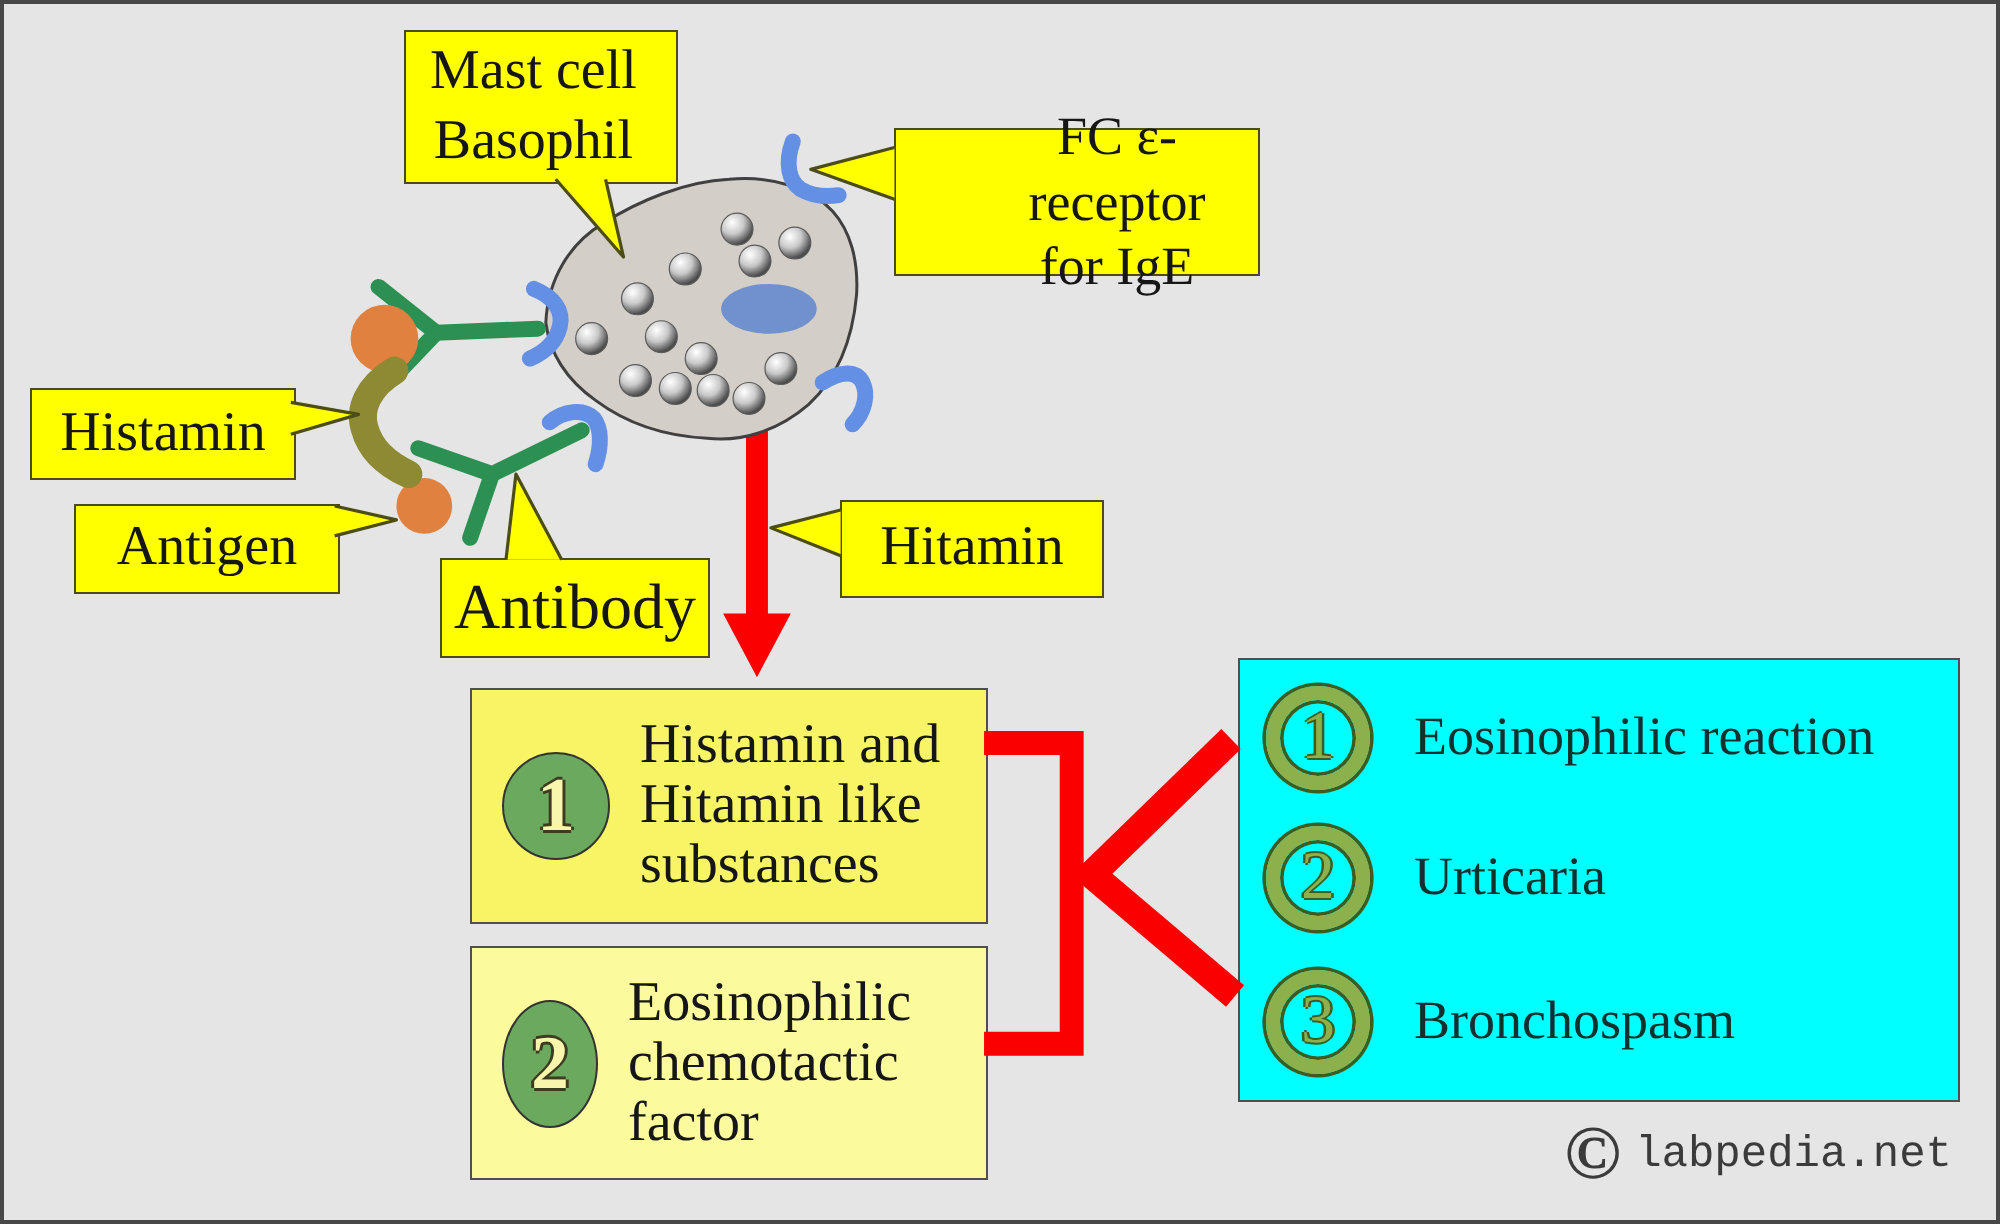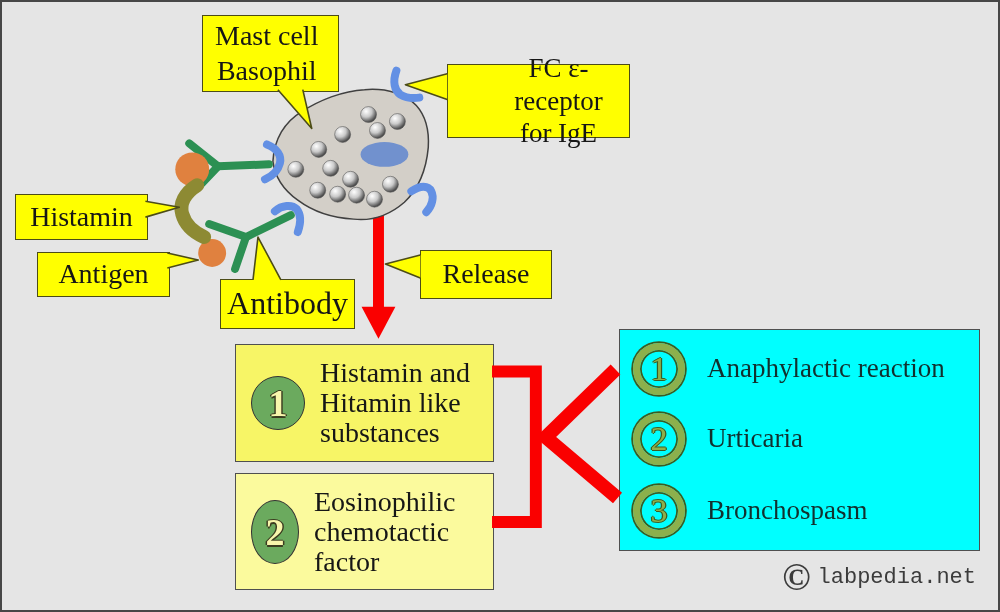--- a/index.html
+++ b/index.html
@@ -90,40 +90,40 @@
   <div class="label label-bridging">
     <span>Histamin</span>
   </div>
   <div class="label label-antigen">
     <span>Antigen</span>
   </div>
   <div class="label label-antibody">
     <span>Antibody</span>
   </div>
   <div class="label label-release">
-    <span>Release</span>
+    <span>Hitamin</span>
   </div>
 
   <div class="med-box med-box-1">
     <div class="med-badge med-badge-1">1</div>
     <div class="med-text">Histamin and
 Hitamin like
 substances</div>
   </div>
   <div class="med-box med-box-2">
     <div class="med-badge med-badge-2">2</div>
     <div class="med-text">Eosinophilic
 chemotactic
 factor</div>
   </div>
 
   <div class="effects">
     <div class="effect-row effect-row-0">
       <span class="ring">1</span>
-      <span class="effect-label">Anaphylactic reaction</span>
+      <span class="effect-label">Eosinophilic reaction</span>
     </div>
     <div class="effect-row effect-row-1">
       <span class="ring">2</span>
       <span class="effect-label">Urticaria</span>
     </div>
     <div class="effect-row effect-row-2">
       <span class="ring">3</span>
       <span class="effect-label">Bronchospasm</span>
     </div>
   </div>

